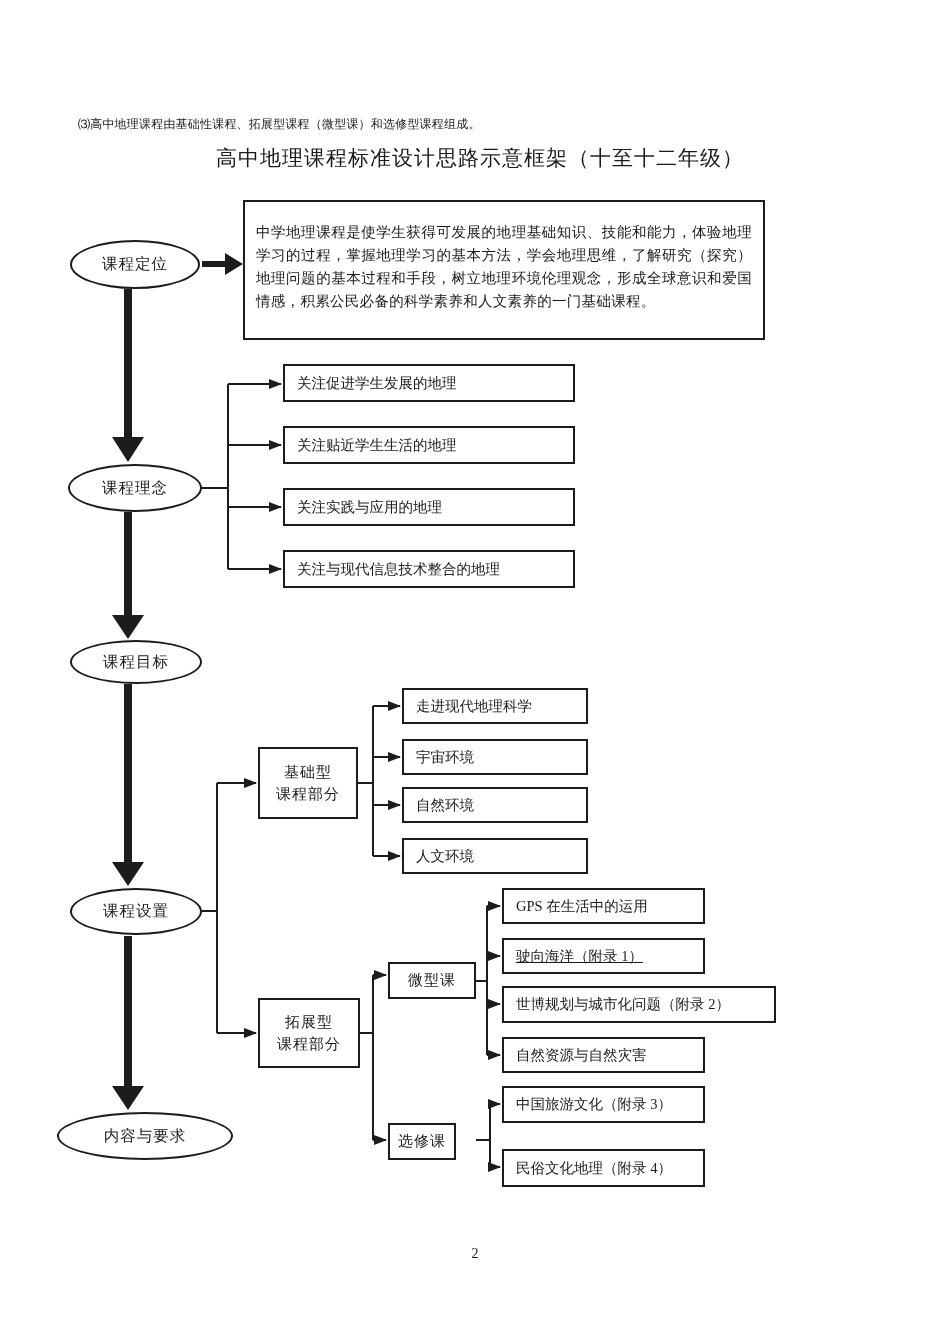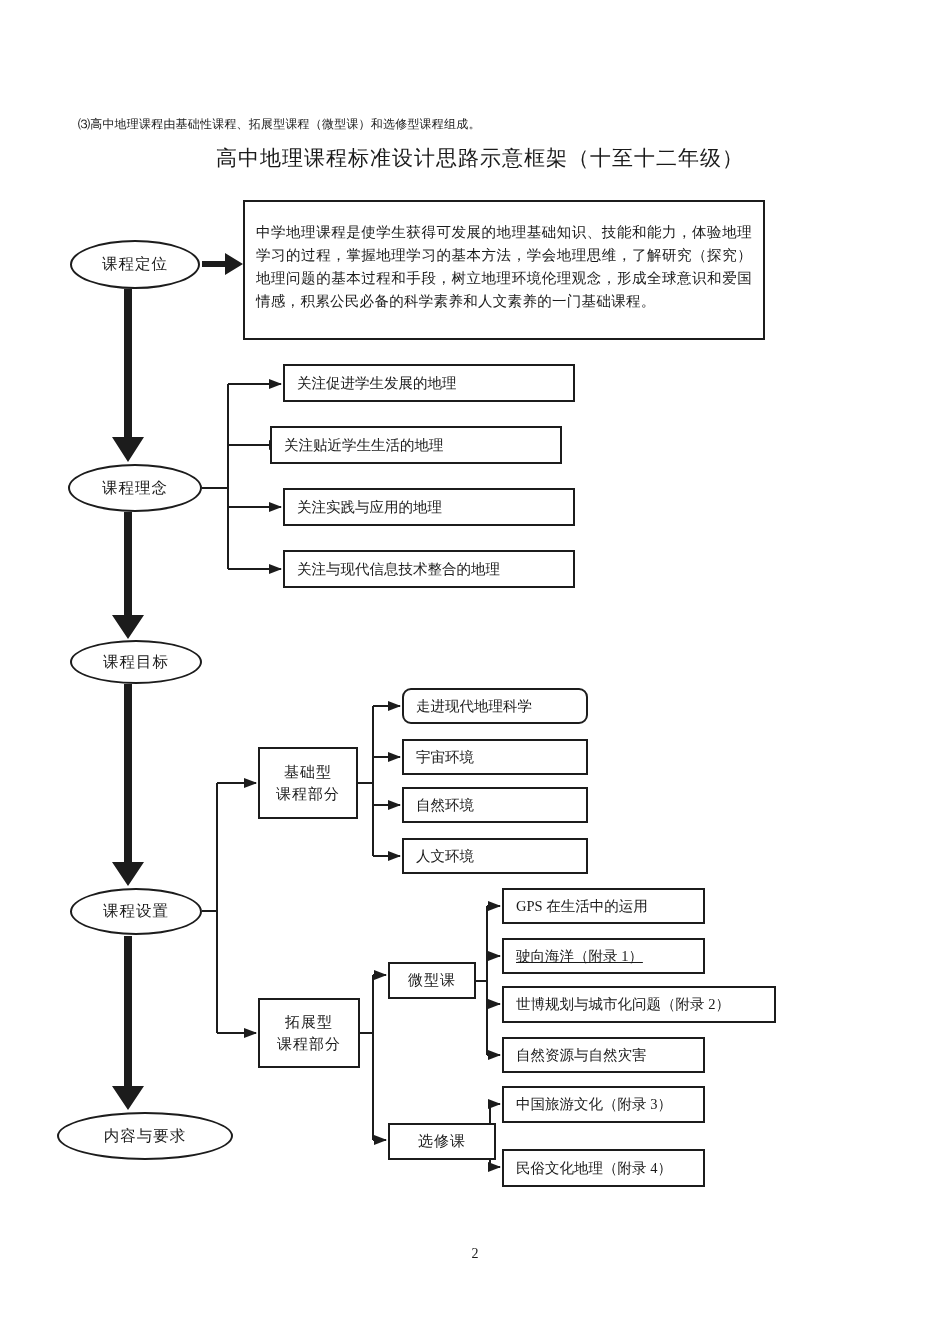--- a/index.html
+++ b/index.html
@@ -116,36 +116,36 @@
     <span>内容与要求</span>
   </div>
 
   <div class="box def" style="left:243px;top:200px;width:522px;height:140px;">
     <span>中学地理课程是使学生获得可发展的地理基础知识、技能和能力，体验地理学习的过程，掌握地理学习的基本方法，学会地理思维，了解研究（探究）地理问题的基本过程和手段，树立地理环境伦理观念，形成全球意识和爱国情感，积累公民必备的科学素养和人文素养的一门基础课程。</span>
   </div>
 
   <div class="box lefttext" style="left:283px;top:364px;width:292px;height:38px;">
     <span>关注促进学生发展的地理</span>
   </div>
-  <div class="box lefttext" style="left:270px;top:426px;width:292px;height:38px;">
+  <div class="box lefttext" style="left:283px;top:426px;width:292px;height:38px;">
     <span>关注贴近学生生活的地理</span>
   </div>
   <div class="box lefttext" style="left:283px;top:488px;width:292px;height:38px;text-align:right;">
     <span>关注实践与应用的地理</span>
   </div>
   <div class="box lefttext" style="left:283px;top:550px;width:292px;height:38px;">
     <span>关注与现代信息技术整合的地理</span>
   </div>
 
   <div class="box two-line centered" style="left:258px;top:747px;width:100px;height:72px;">
     <span>基础型</span>
     <span>课程部分</span>
   </div>
 
-  <div class="box lefttext" style="left:402px;top:688px;width:186px;height:36px;border-radius:9px;">
+  <div class="box lefttext" style="left:402px;top:688px;width:186px;height:36px;">
     <span>走进现代地理科学</span>
   </div>
   <div class="box lefttext" style="left:402px;top:739px;width:186px;height:36px;">
     <span>宇宙环境</span>
   </div>
   <div class="box lefttext" style="left:402px;top:787px;width:186px;height:36px;">
     <span>自然环境</span>
   </div>
   <div class="box lefttext" style="left:402px;top:838px;width:186px;height:36px;">
     <span>人文环境</span>
@@ -166,21 +166,21 @@
   <div class="box lefttext" style="left:502px;top:938px;width:203px;height:36px;text-decoration:underline;">
     <span>驶向海洋（附录 1）</span>
   </div>
   <div class="box lefttext thick" style="left:502px;top:986px;width:274px;height:37px;">
     <span>世博规划与城市化问题（附录 2）</span>
   </div>
   <div class="box lefttext" style="left:502px;top:1037px;width:203px;height:36px;">
     <span>自然资源与自然灾害</span>
   </div>
 
-  <div class="box centered" style="left:388px;top:1123px;width:108px;height:37px;font-size:15px;">
+  <div class="box centered" style="left:388px;top:1123px;width:68px;height:37px;font-size:15px;">
     <span>选修课</span>
   </div>
 
   <div class="box lefttext" style="left:502px;top:1086px;width:203px;height:37px;">
     <span>中国旅游文化（附录 3）</span>
   </div>
   <div class="box lefttext" style="left:502px;top:1149px;width:203px;height:38px;">
     <span>民俗文化地理（附录 4）</span>
   </div>
 

